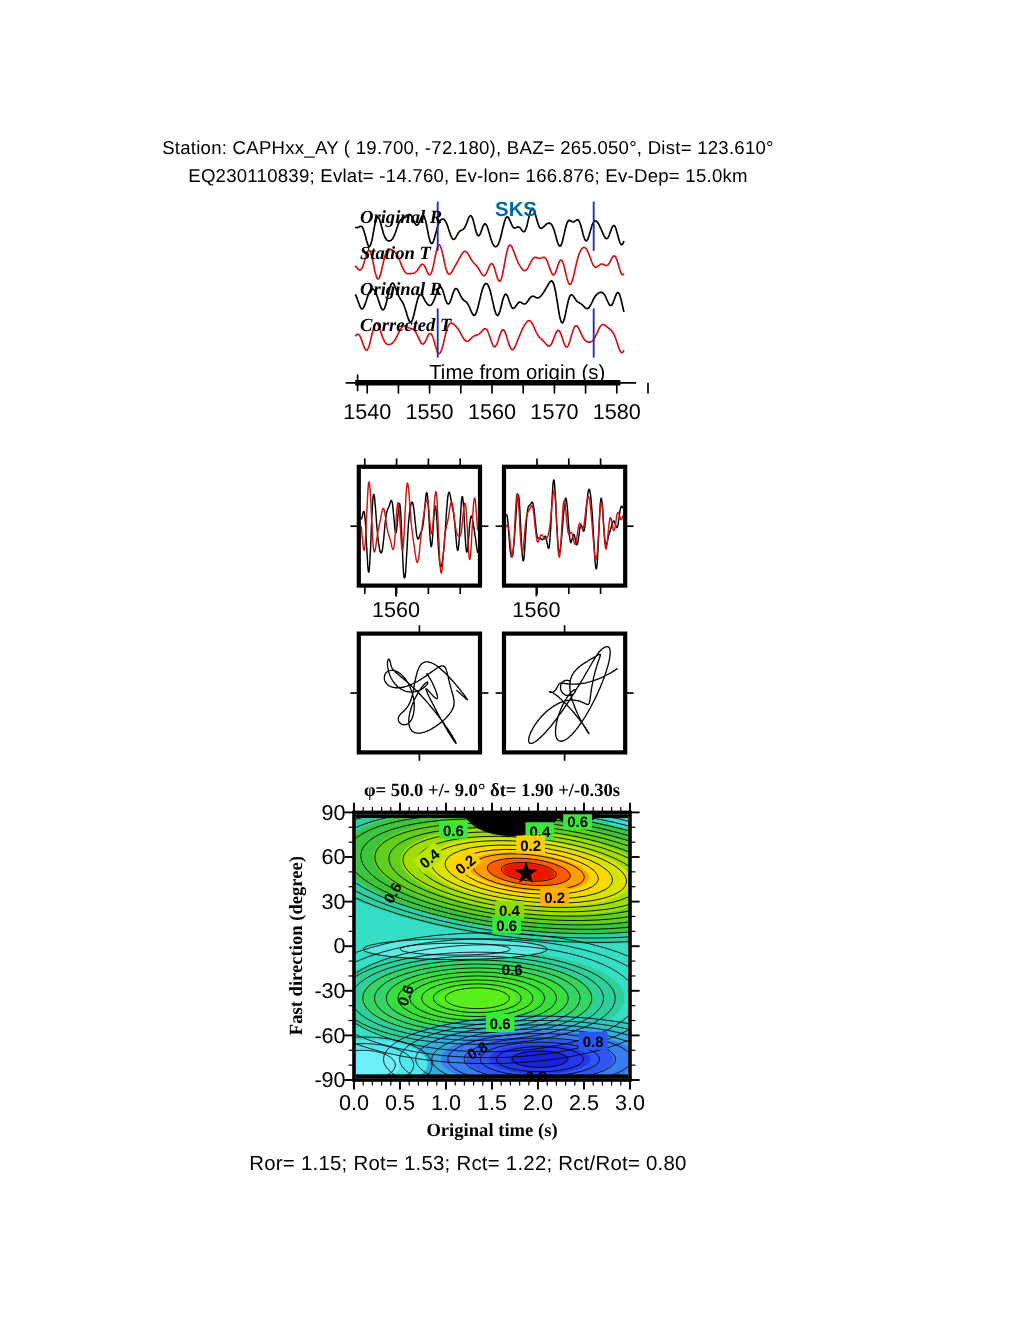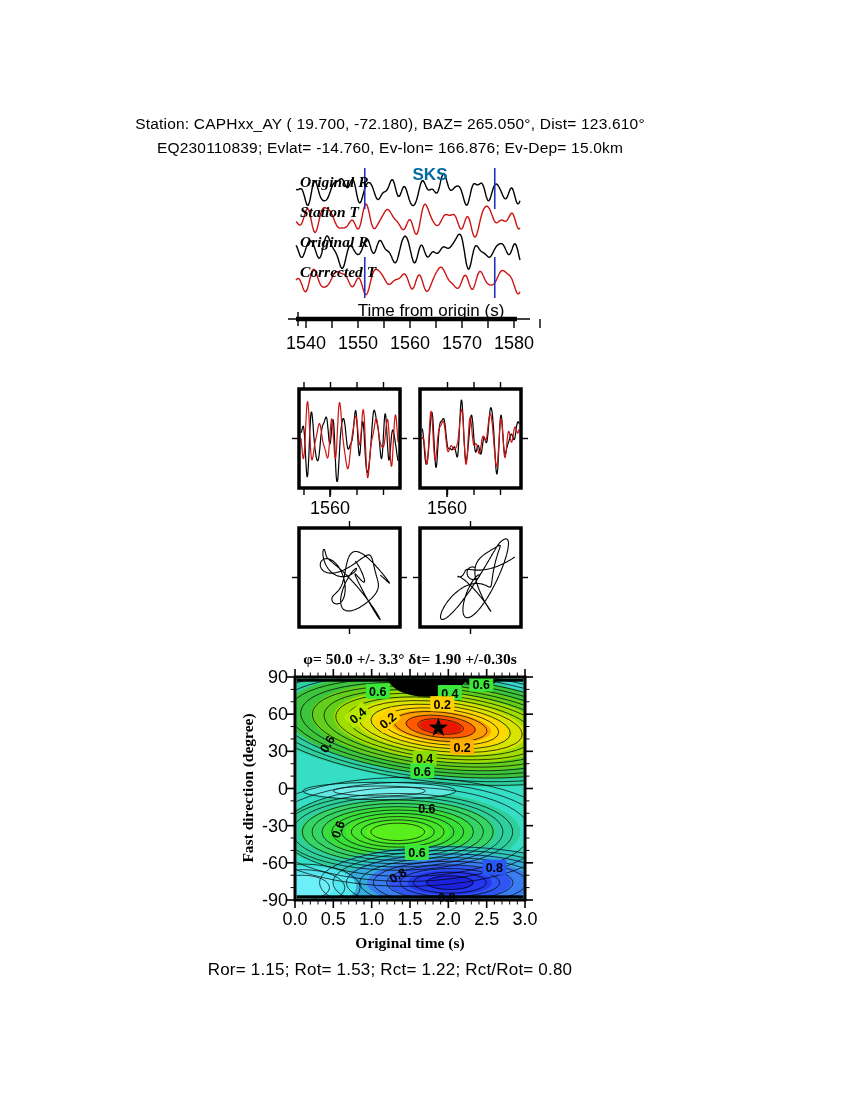--- a/index.html
+++ b/index.html
@@ -407,19 +407,19 @@
 <div class="abs tracelab" style="left:300px;top:173px;">Original R</div>
 <div class="abs tracelab" style="left:300px;top:203px;">Station T</div>
 <div class="abs tracelab" style="left:300px;top:233px;">Original R</div>
 <div class="abs tracelab" style="left:300px;top:263px;text-align:center;">Corrected T</div>
 <div class="abs phaselab ctr" style="left:430px;top:165px;color:#0369a1;">SKS</div>
 <div class="abs axlab-sans ctr" style="left:431px;top:301px;text-decoration:underline;">Time from origin (s)</div>
 
 <div class="abs ticklab ctr" style="left:330px;top:498px;">1560</div>
 <div class="abs ticklab ctr" style="left:447px;top:498px;">1560</div>
 
-<div class="abs serifbold ctr" style="left:410px;top:650px;">φ= 50.0 +/- 3.3° δt= 1.90 +/-0.30s</div>
+<div class="abs serifbold ctr" style="left:410px;top:650px;">φ= 50.0 +/- 9.0° δt= 1.90 +/-0.30s</div>
 <div class="abs serifbold" style="left:248px;top:788px;transform:translate(-50%,-50%) rotate(-90deg);">Fast direction (degree)</div>
 <div class="abs serifbold ctr" style="left:410px;top:934px;">Original time (s)</div>
 
 <div class="abs hdr" style="top:960px;font-size:17px;">Ror= 1.15; Rot= 1.53; Rct= 1.22; Rct/Rot= 0.80</div>
 
 </div>
 
 </body></html>

